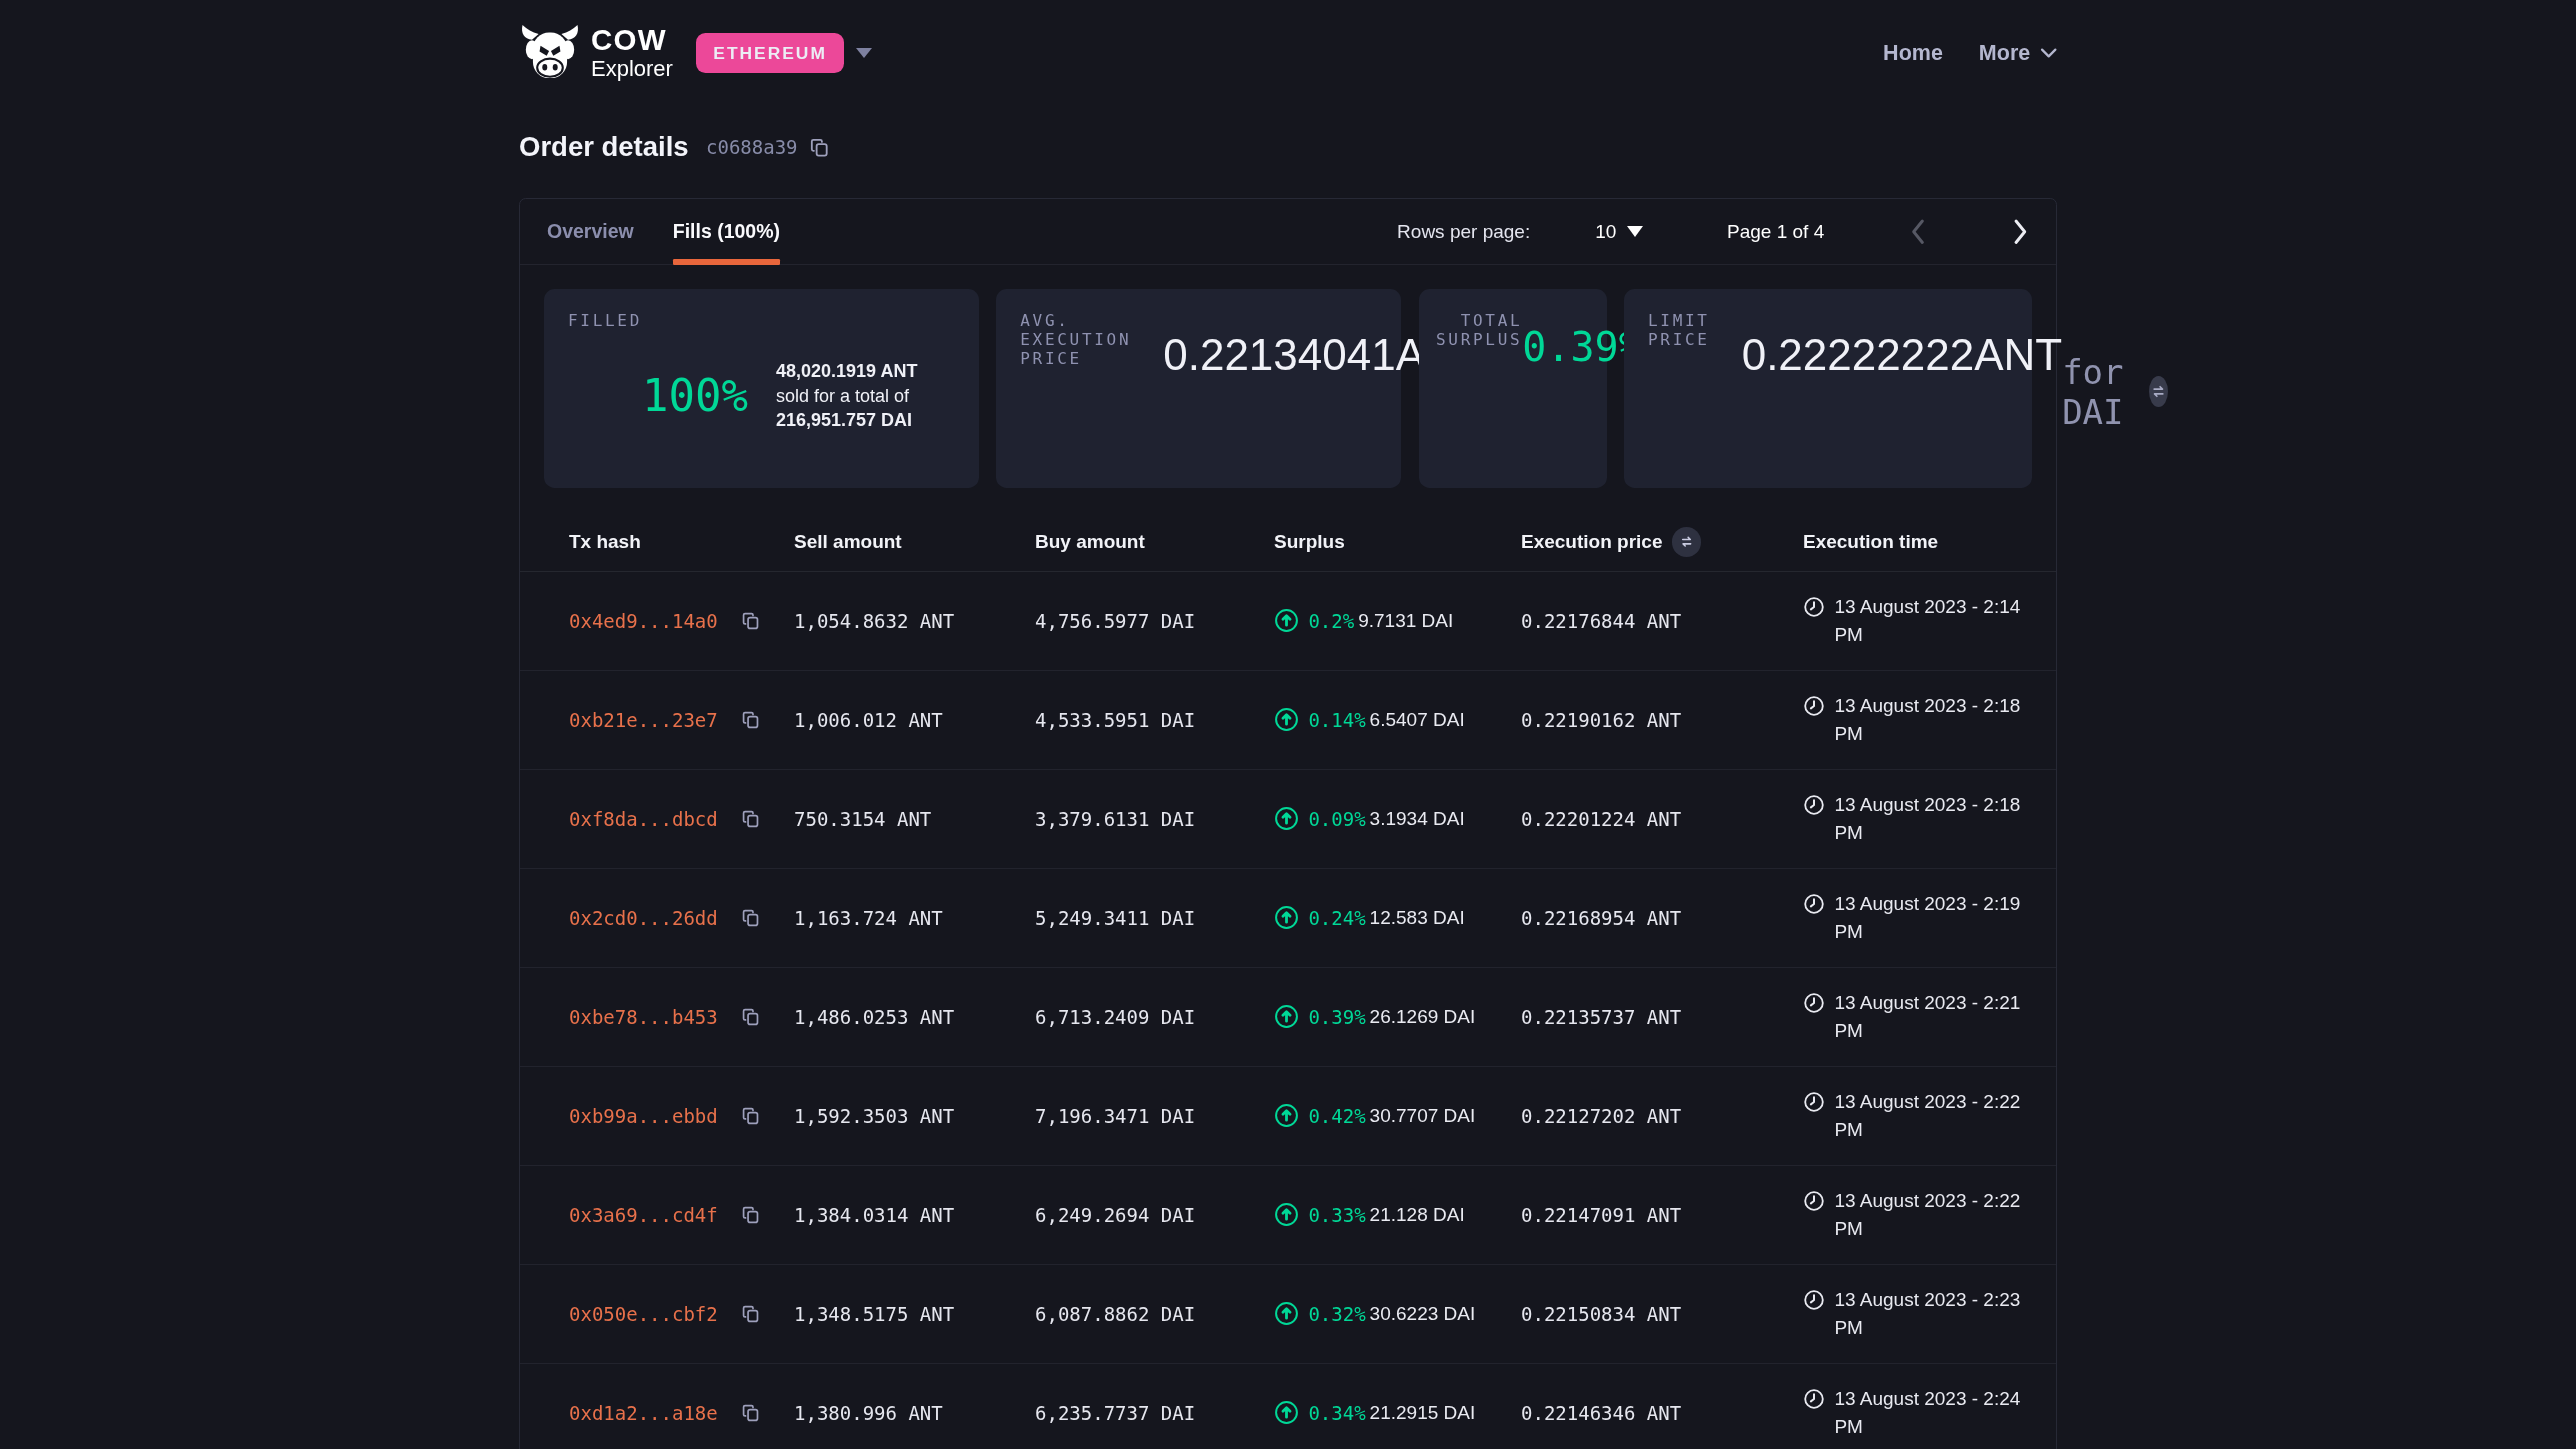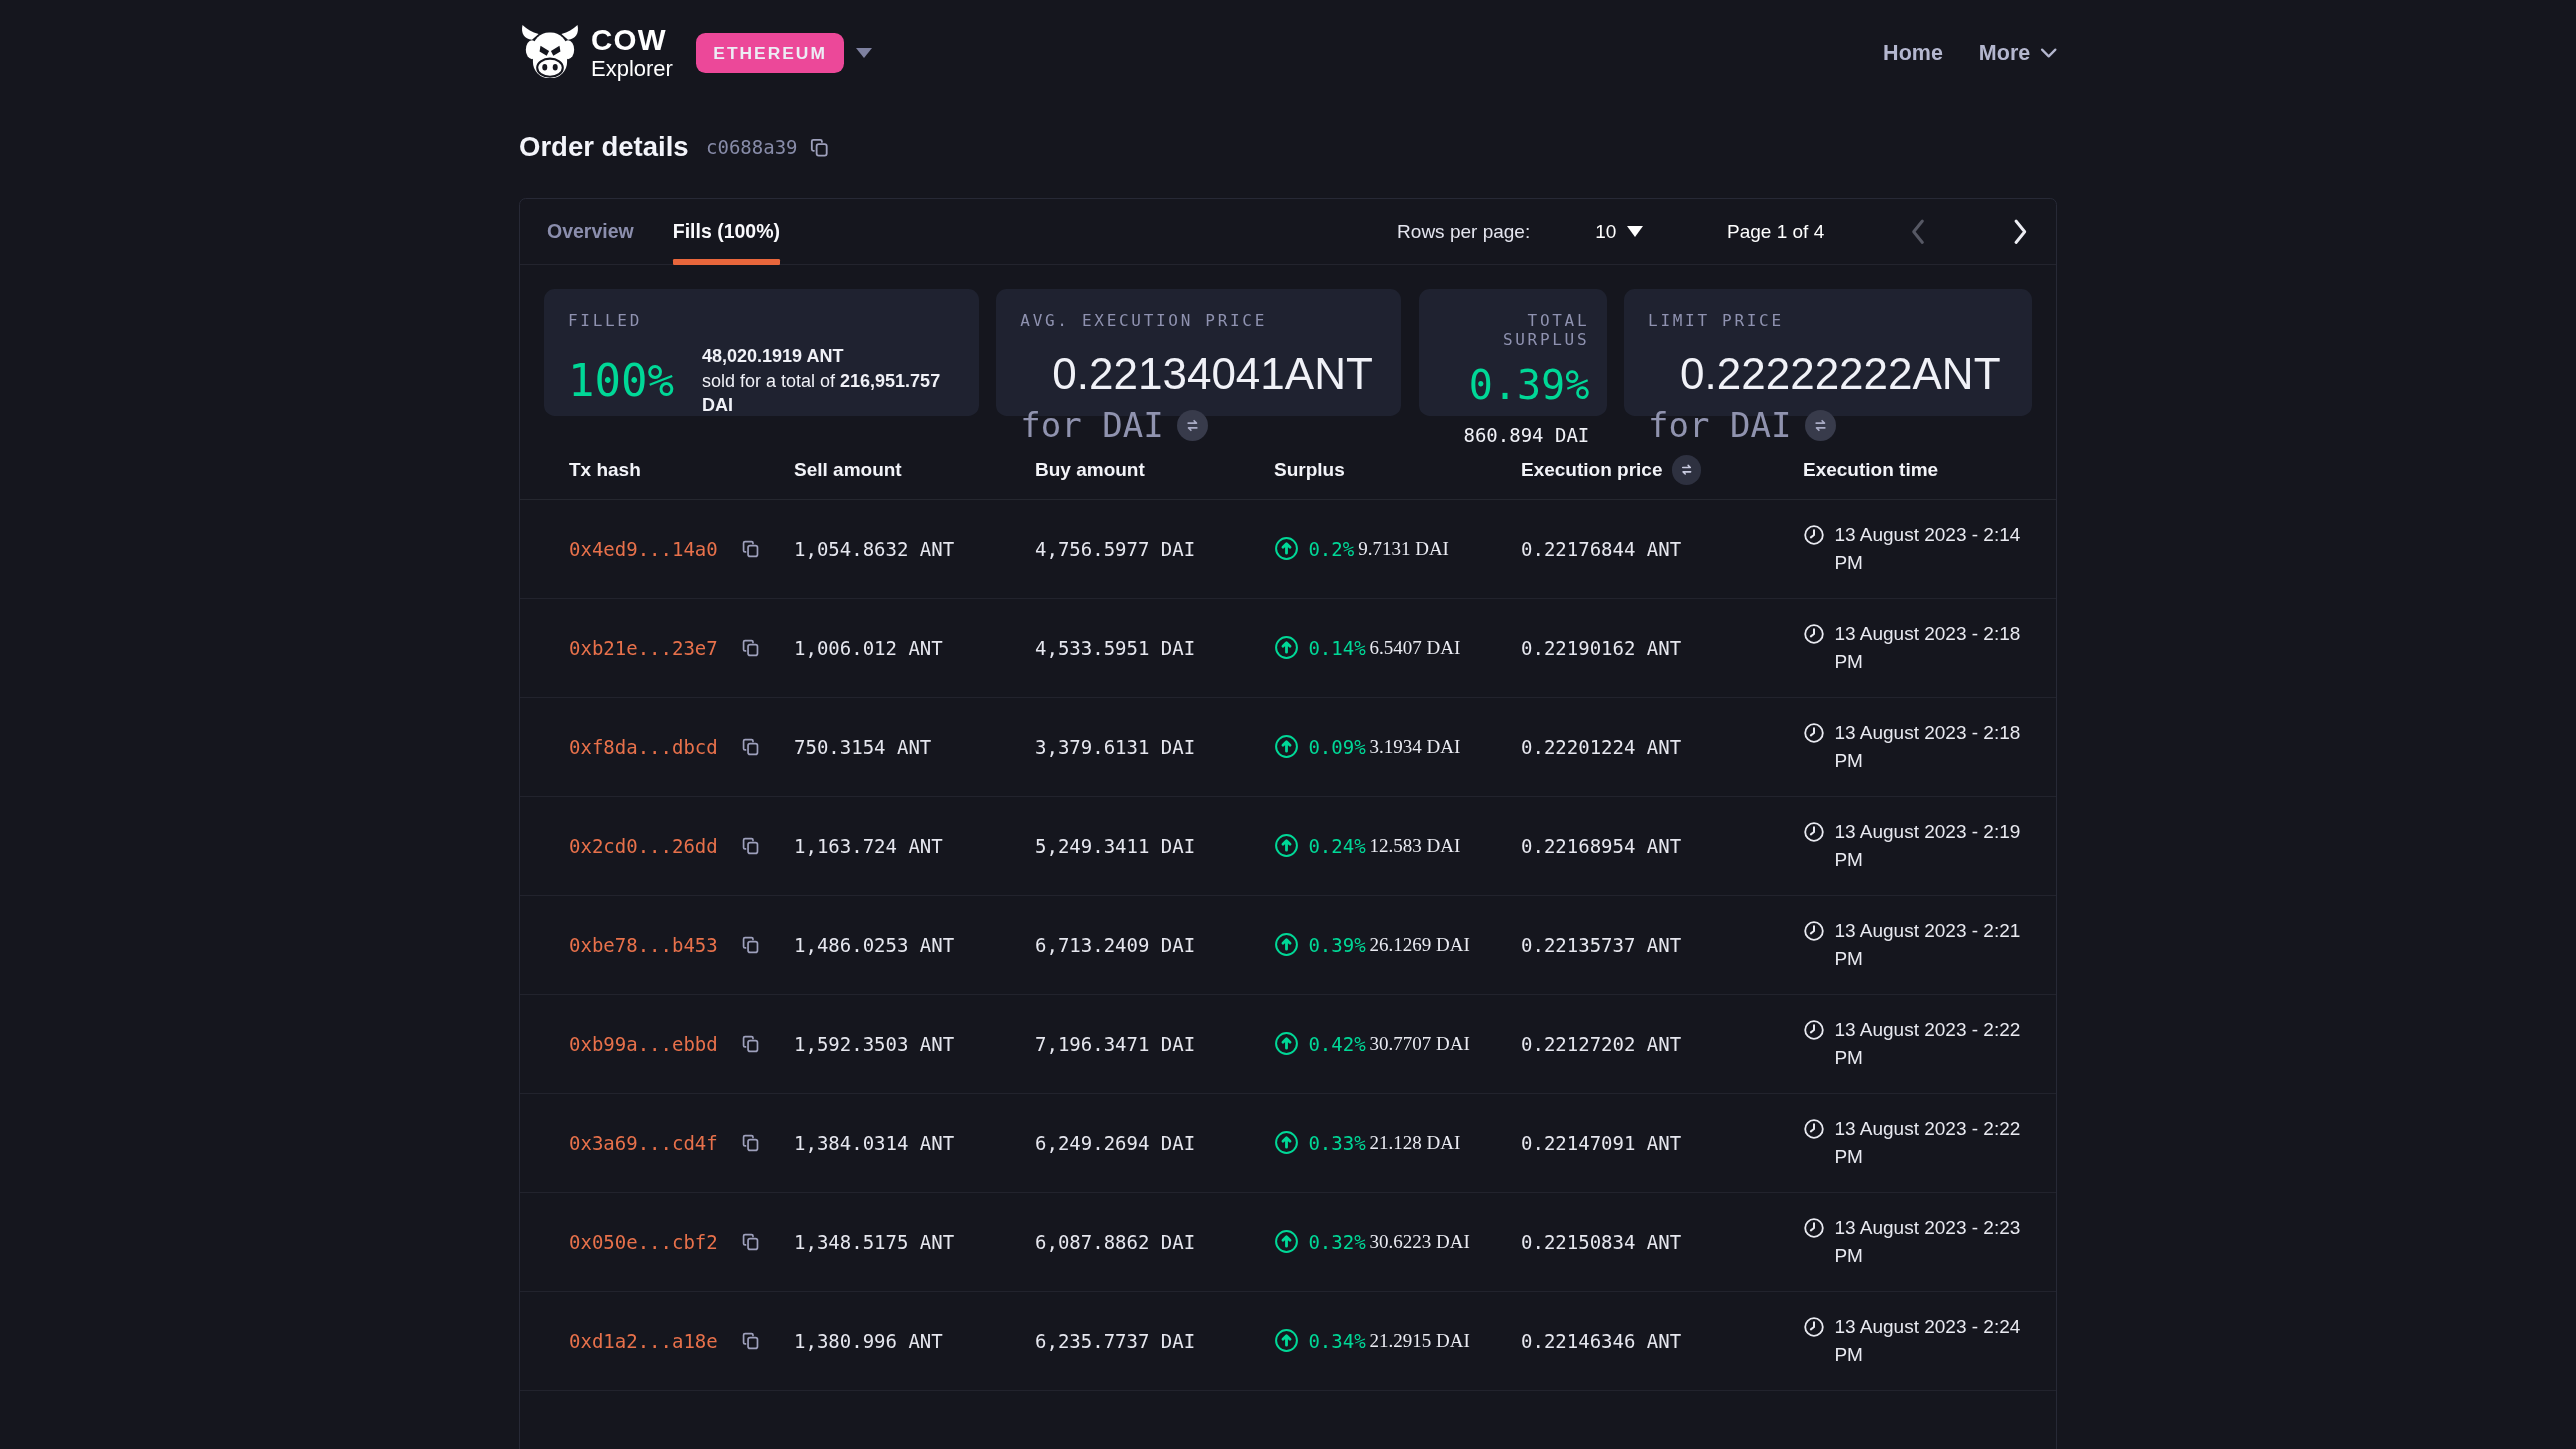--- a/index.html
+++ b/index.html
@@ -69,21 +69,21 @@
   }
   .pagination { display:flex; align-items:center; font-size:19px; color:#E4E5EF;gap:46px; }
   .rpp-value { margin-left:19px; display:flex; align-items:center; gap:10.7px; color:#FFFFFF; cursor:pointer; }
   .rpp-caret { width:0; height:0; border-left:8.7px solid transparent; border-right:8.7px solid transparent; border-top:11.4px solid #FFFFFF; }
   .page-label { margin-left:38px; color:#FFFFFF; }
   .pager-btn { margin-left:39px; cursor:pointer; display:flex; align-items:center; }
   .pager-btn svg { display:block; }
 
   
   .cards { display:flex; gap:17.4px; padding:24px 24px 0; }
-  .card { background:#1F2230; border-radius:10.7px; height:127px; padding:21.5px 24px; display:flex; flex-direction:column; }
+  .card { background:#1F2230; border-radius:10.7px; height:199px; padding:21.5px 24px; display:flex; flex-direction:row; }
   .card-label { font-family:"DejaVu Sans Mono", monospace; font-size:16px; letter-spacing:2.7px; color:#8F92B0; }
   .card-filled { width:435px; }
   .card-avg   { width:405px; }
   .card-surplus { width:188px; padding:21.5px 17.4px;text-align:right; }
   .card-limit { width:408px; }
 
   .filled-row { display:flex; align-items:center; gap:28px; margin-top:14.8px; }
   .filled-pct { font-family:"DejaVu Sans Mono", monospace; font-size:44px; font-weight:500; color:#00D897; }
   .filled-detail { font-size:18px; line-height:1.35; color:#F0F1F7; }
   .filled-detail .b { font-weight:700; }
@@ -113,21 +113,21 @@
     width:29.5px; height:29.5px; border-radius:50%; background:#2E3140;
     display:inline-flex; align-items:center; justify-content:center; cursor:pointer;
   }
   .trow { height:99px; border-bottom:0.7px solid #22232D; }
   .cell-hash { display:flex; align-items:center; gap:12px; }
   .hash-link { font-family:"DejaVu Sans Mono", monospace; font-size:19px; color:#E8714B; text-decoration:none; cursor:pointer; }
   .cell-num { font-family:"DejaVu Sans Mono", monospace; font-size:19px; color:#E6E7EF; }
   .cell-surplus { display:flex; align-items:center; }
   .cell-surplus .up-icon { margin-right:9.4px; flex-shrink:0; }
   .cell-surplus .pct { font-family:"DejaVu Sans Mono", monospace; font-size:19px; color:#00D897; margin-right:4px; }
-  .cell-surplus .amt { font-family:Liberation Serif, serif; font-size:19px; color:#EAEBF2; }
+  .cell-surplus .amt { font-family:Liberation Sans, sans-serif; font-size:19px; color:#EAEBF2; }
   .cell-time { display:flex; align-items:flex-start; gap:9.4px; font-size:19px; color:#E9EAF1; line-height:1.45; }
   .cell-time svg { flex-shrink:0; margin-top:3.4px; }
   .cell-time span { max-width:205px; display:inline-block; }
 </style>
 </head>
 <body>
 
 <div class="container">
 
   <div class="top-header">

